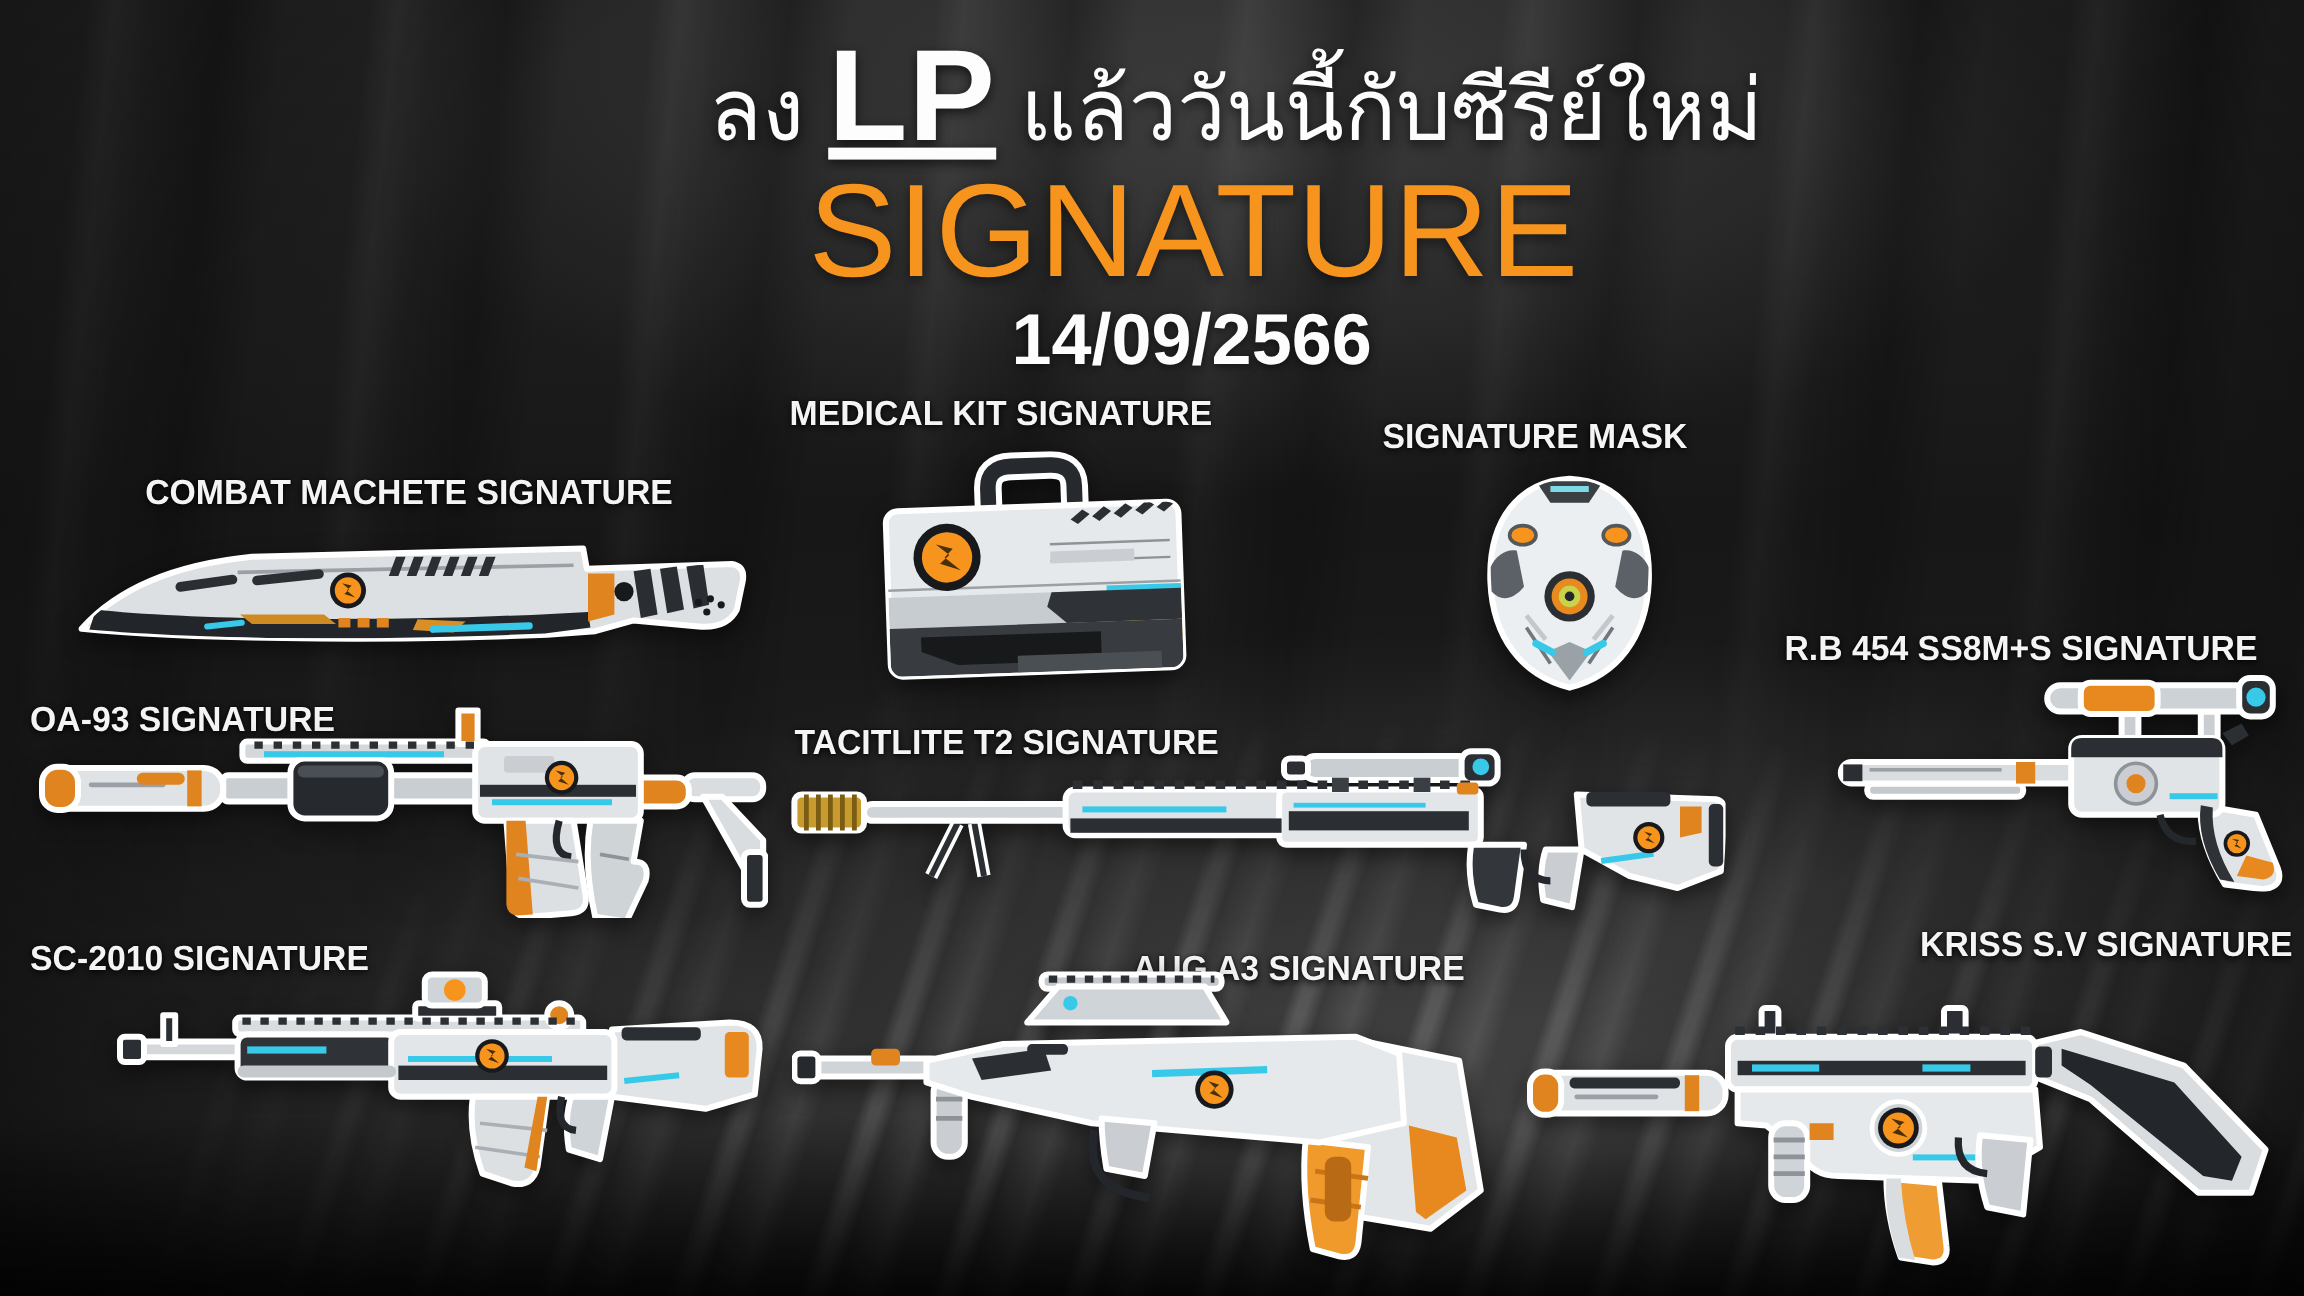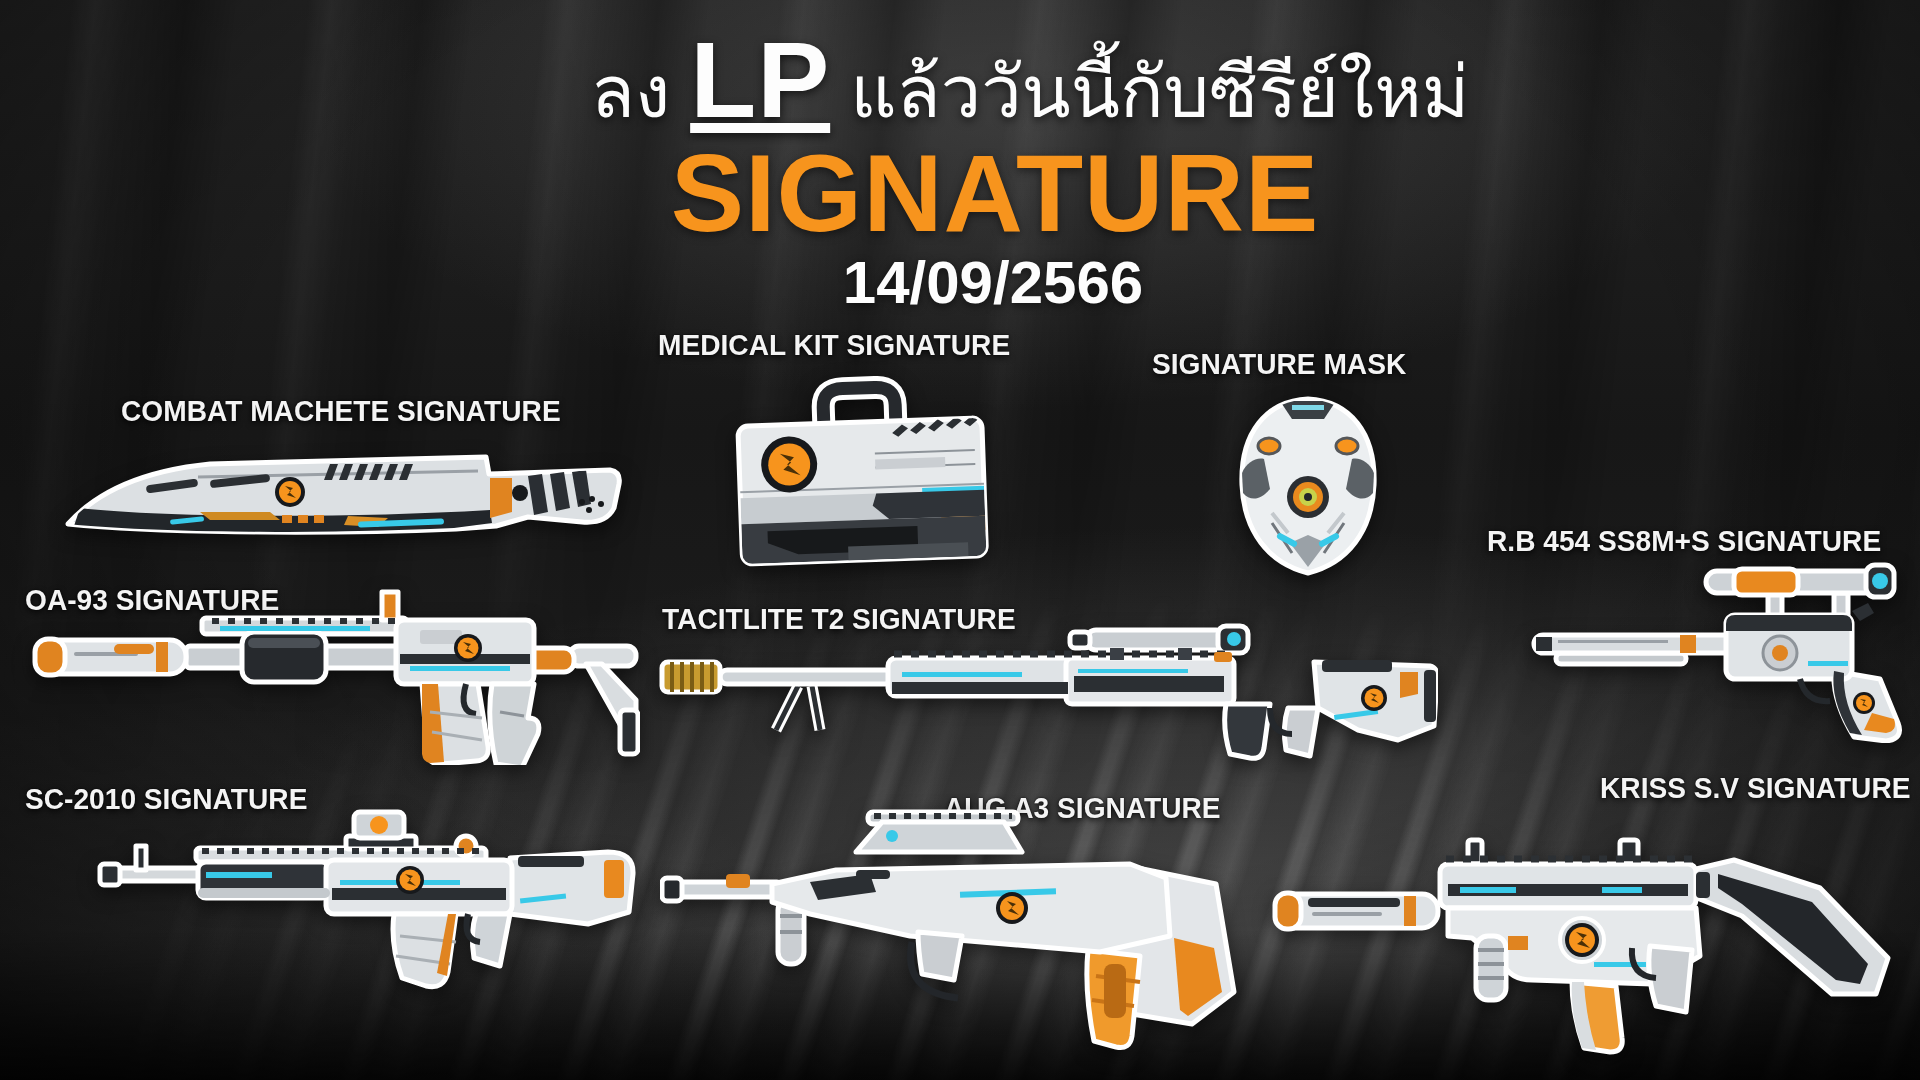--- a/index.html
+++ b/index.html
@@ -28,21 +28,21 @@
       rgba(220,220,220,.12) 86px, rgba(200,200,200,0) 104px);
     -webkit-mask-image:radial-gradient(ellipse 1400px 540px at 60% 94%, #000 32%, transparent 78%);
     mask-image:radial-gradient(ellipse 1400px 540px at 60% 94%, #000 32%, transparent 78%);
   }
   .bg-bottom-fade{background:linear-gradient(to top, rgba(0,0,0,.85) 0, rgba(0,0,0,0) 150px);}
   .bg-vignette{background:radial-gradient(ellipse at 50% 38%, transparent 52%, rgba(0,0,0,.55) 100%);}
 
   .hdr{position:absolute;left:0;right:0;top:20px;text-align:center;color:#fdfdfd;}
   .title-line{font-size:72px;line-height:1.12;font-weight:400;margin-left:140px;text-shadow:0 3px 10px rgba(0,0,0,.65);white-space:nowrap;}
   .lp{font-weight:700;font-size:108px;letter-spacing:1px;text-decoration:underline;}
-  .series{font-weight:700;font-size:110px;line-height:.95;color:#F7941D;margin:0 0 0 70px;letter-spacing:1px;text-shadow:0 3px 10px rgba(0,0,0,.5);}
+  .series{font-weight:400;font-size:110px;line-height:.95;color:#F7941D;margin:0 0 0 70px;letter-spacing:1px;text-shadow:0 3px 10px rgba(0,0,0,.5);}
   .date{font-weight:700;font-size:60px;line-height:1;margin:8px 0 0 66px;text-shadow:0 2px 8px rgba(0,0,0,.6);}
 
   .label{
     position:absolute;font-weight:700;font-size:29px;line-height:1;color:#f4f4f4;
     text-shadow:0 2px 6px rgba(0,0,0,.9), 0 0 2px rgba(0,0,0,.8);
     transform:scaleX(.97);transform-origin:left top;white-space:nowrap;
   }
   .lab-machete{left:121px;top:397px}
   .lab-medkit{left:658px;top:331px}
   .lab-mask{left:1152px;top:350px}

